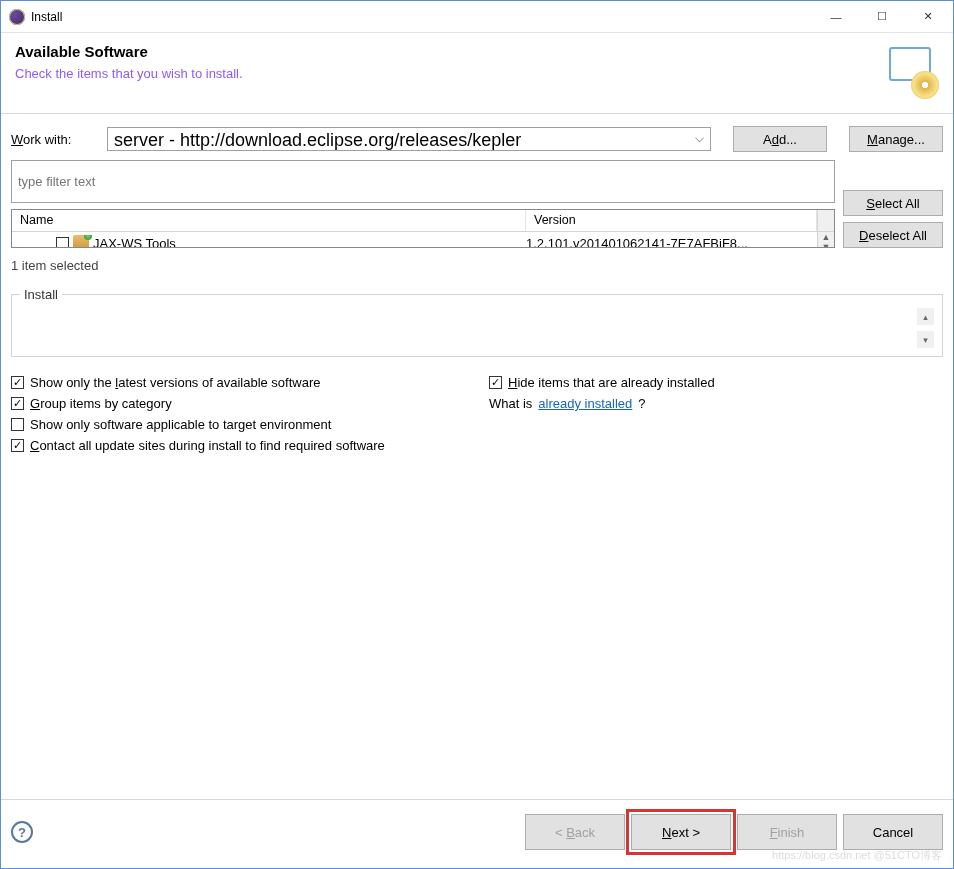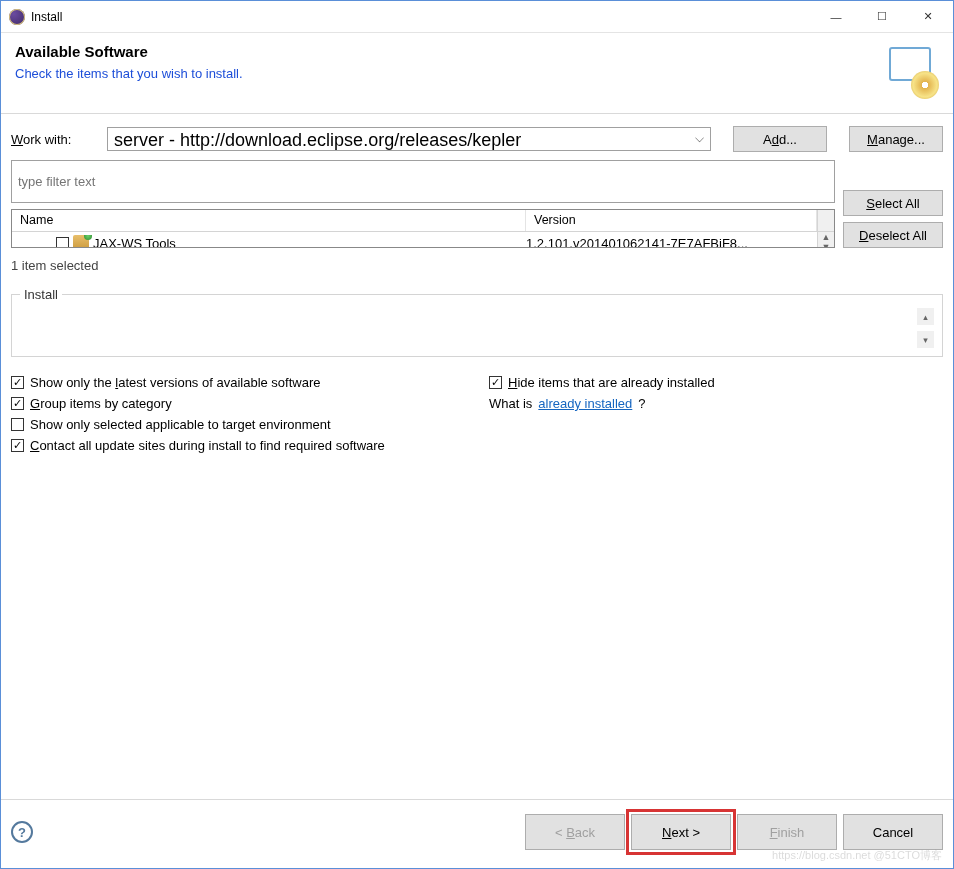--- a/index.html
+++ b/index.html
@@ -4,21 +4,21 @@
 <style>
   * { box-sizing: border-box; font-family: "Segoe UI", Tahoma, sans-serif; }
   body { margin:0; background:#fff; font-size:13px; color:#000; width:954px; height:869px; border:1px solid #5a8fd8; overflow:hidden; display:flex; flex-direction:column; }
   .titlebar { height:32px; display:flex; align-items:center; padding:0 2px 0 8px; background:#fff; border-bottom:1px solid #e4e4e4; }
   .titlebar .eclipse-icon { width:16px;height:16px;margin-right:6px;display:flex;align-items:center;justify-content:center;background:radial-gradient(circle at 30% 30%,#6b4aa0,#3f2a66);border-radius:50%;box-shadow:0 0 0 1px #d9c47a inset; }
   .titlebar .title { flex:1; font-size:12px; }
   .winbtns { display:flex; }
   .winbtn { width:46px; height:30px; display:flex; align-items:center; justify-content:center; font-size:11px; color:#333; }
   .header { background:#fff; padding:10px 14px 14px; display:flex; align-items:flex-start; border-bottom:1px solid #d9d9d9; }
   .header-text h1 { margin:0 0 6px; font-size:15px; font-weight:bold; }
-  .header-text p { margin:0; font-size:13px; color:#1d4ed8; }
+  .header-text p { margin:0; font-size:13px; color:#8b5cf6; }
   .install-icon { width:56px;height:56px;margin-left:auto;position:relative; }
   .install-icon .monitor { position:absolute;top:4px;left:6px;width:42px;height:34px;border:2px solid #70a9d6;border-radius:3px;background:#fff; }
   .install-icon .disc { position:absolute;bottom:0;right:0;width:28px;height:28px;border-radius:50%;background:radial-gradient(circle at 50% 50%,#fff 15%, #e2b24c 16%, #f7e388 60%, #c99a3a 100%); }
   .body-area { padding:12px 10px 6px; display:flex; flex-direction:column; gap:8px; flex:1; }
   .row { display:flex; align-items:center; gap:22px; }
   .row > label { min-width:74px; }
   .combo { flex:1; height:24px; border:1px solid #a0a0a0; background:#fff; padding:2px 22px 2px 6px; position:relative; font-size:18px; }
   .combo::after { content:"⌵"; position:absolute; right:6px; top:3px; font-size:12px; color:#555; }
   .btn { height:26px; min-width:94px; border:1px solid #adadad; background:#e1e1e1; padding:2px 10px; text-align:center; font-size:13px; cursor:default; }
   .btn:disabled { color:#a0a0a0; }
@@ -153,21 +153,21 @@
         <span class="chk">✓</span>
         <span><span class="u">G</span>roup items by category</span>
       </label>
     <div class="opt">
         <span>What is </span>
         <a class="link">already installed</a>
         <span>?</span>
       </div>
     <label class="opt">
         <span class="chk"></span>
-        <span>Show only selected applicable to target environment</span>
+        <span>Show only software applicable to target environment</span>
       </label>
     <div></div>
     <label class="opt" style="grid-column:1 / span 2">
         <span class="chk">✓</span>
         <span><span class="u">C</span>ontact all update sites during install to find required software</span>
       </label>
   </div>
 
 </div>
 

